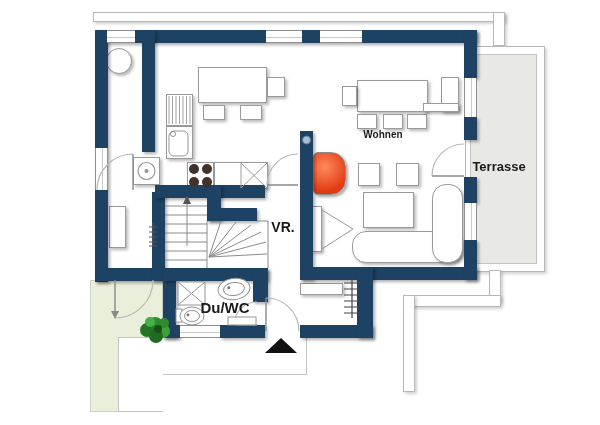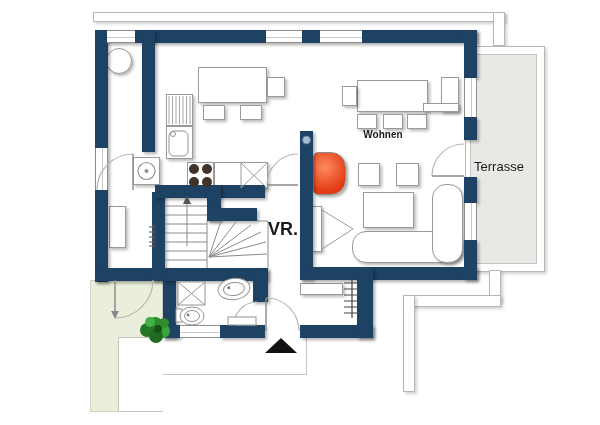--- a/index.html
+++ b/index.html
@@ -26,22 +26,22 @@
   #path-main{left:163px;top:338px;width:144px;height:37px;border-right:1px solid #c4c4c4;
         border-bottom:1px solid #c4c4c4;}
   #fireplace{position:absolute;left:313px;top:152px;width:33px;height:43px;
         background:radial-gradient(circle at 35% 35%, #ff8a5e 0%, var(--fireplace,#e23b12) 72%);
         border:1px solid #8c8c8c;border-radius:5px 15px 15px 5px;box-sizing:border-box;
         box-shadow:2px 2px 3px rgba(0,0,0,.35);}
   #svg-overlay{position:absolute;left:0;top:0;width:600px;height:425px;pointer-events:none;}
   .lbl{position:absolute;text-align:center;color:#1a1a1a;font-weight:600;z-index:30;}
   #lbl-kitchen{left:200px;top:121px;width:68px;font-size:15px;}
   #lbl-living{left:352px;top:129px;width:62px;font-size:10px;}
-  #lbl-terrace{left:471px;top:159px;width:56px;font-size:13px;font-weight:400;}
-  #lbl-vr{left:266px;top:219px;width:34px;font-size:18px;}
+  #lbl-terrace{left:471px;top:159px;width:56px;font-size:13px;font-weight:700;}
+  #lbl-vr{left:266px;top:219px;width:34px;font-size:14px;}
   #lbl-bath{left:192px;top:299px;width:66px;font-size:15px;}
   #watermark{position:absolute;left:137px;top:31px;width:126px;text-align:center;
         font-size:9px;line-height:11px;color:var(--watermark-text,#c7d2dd);z-index:31;letter-spacing:.2px;}
   .sofa{border-radius:14px;}
 </style>
 </head>
 <body>
 
 <div id="plan">
 
@@ -197,14 +197,15 @@
       <circle cx="158" cy="329" r="4" fill="#174f17"></circle>
     </g>
     <g>
       <polygon points="265,353 297,353 281,338" style="fill:var(--entrance-marker,#111)"></polygon>
     </g>
   </svg>
 
   <span class="lbl" id="lbl-living">Wohnen</span>
   <span class="lbl" id="lbl-terrace">Terrasse</span>
   <span class="lbl" id="lbl-vr">VR.</span>
+  <span class="lbl" id="lbl-bath">Du/WC</span>
 
 </div>
 
 </body></html>

